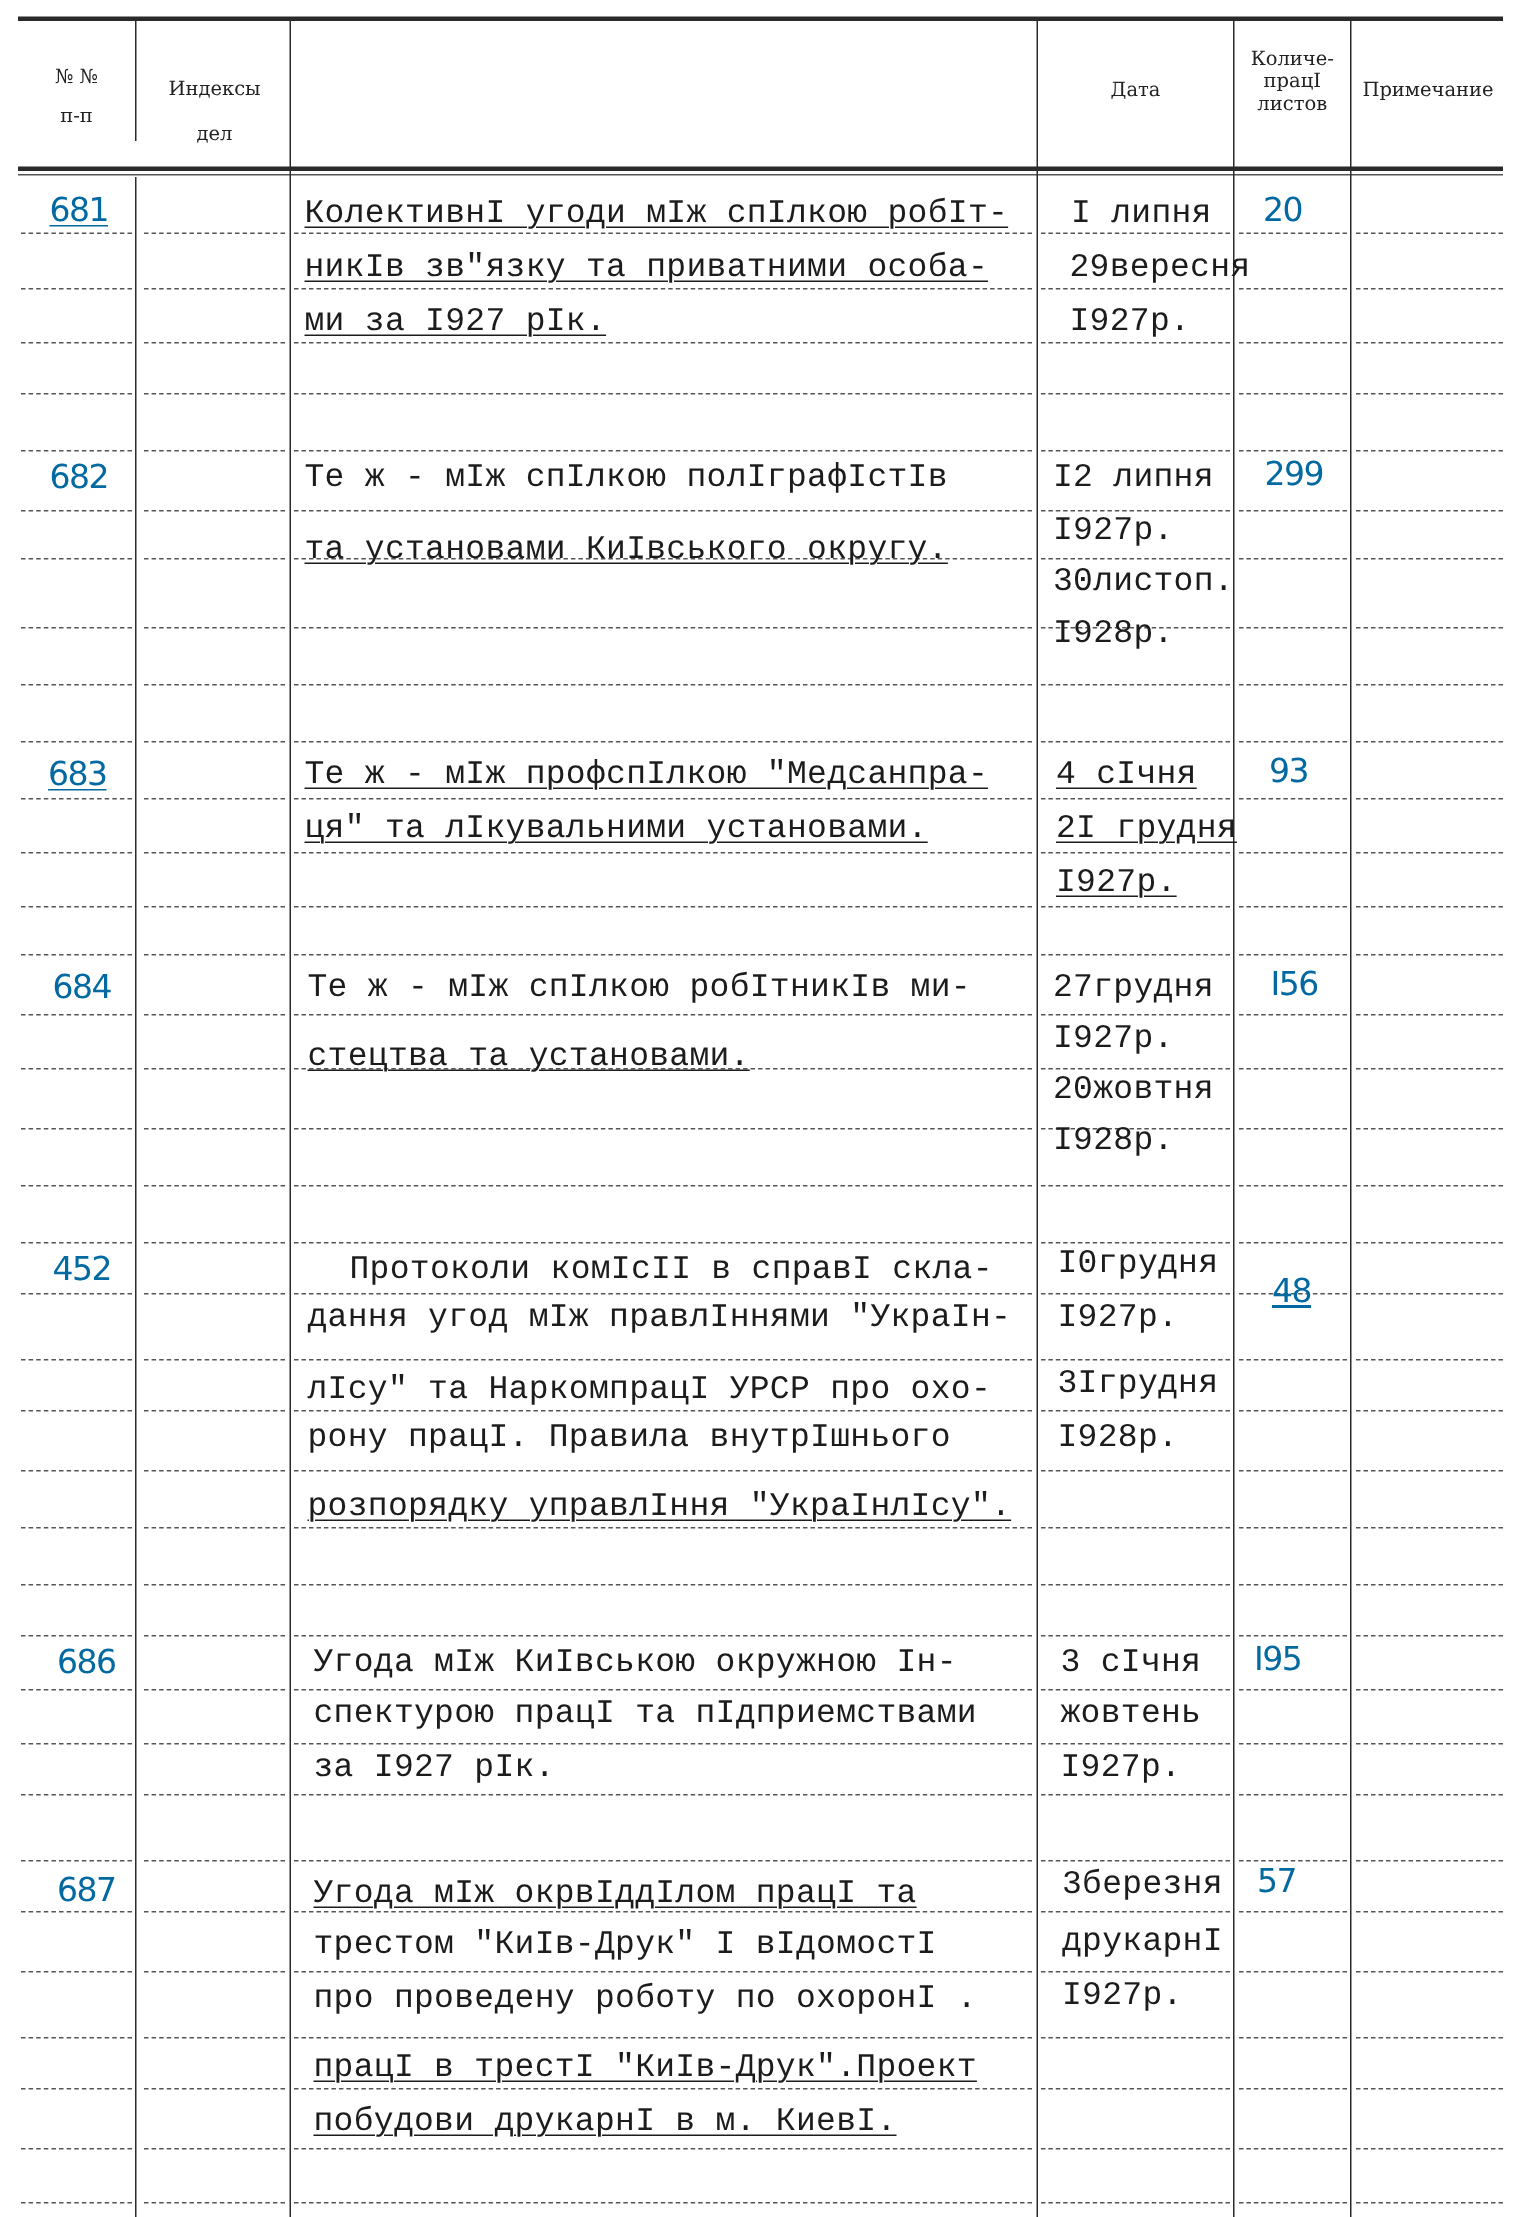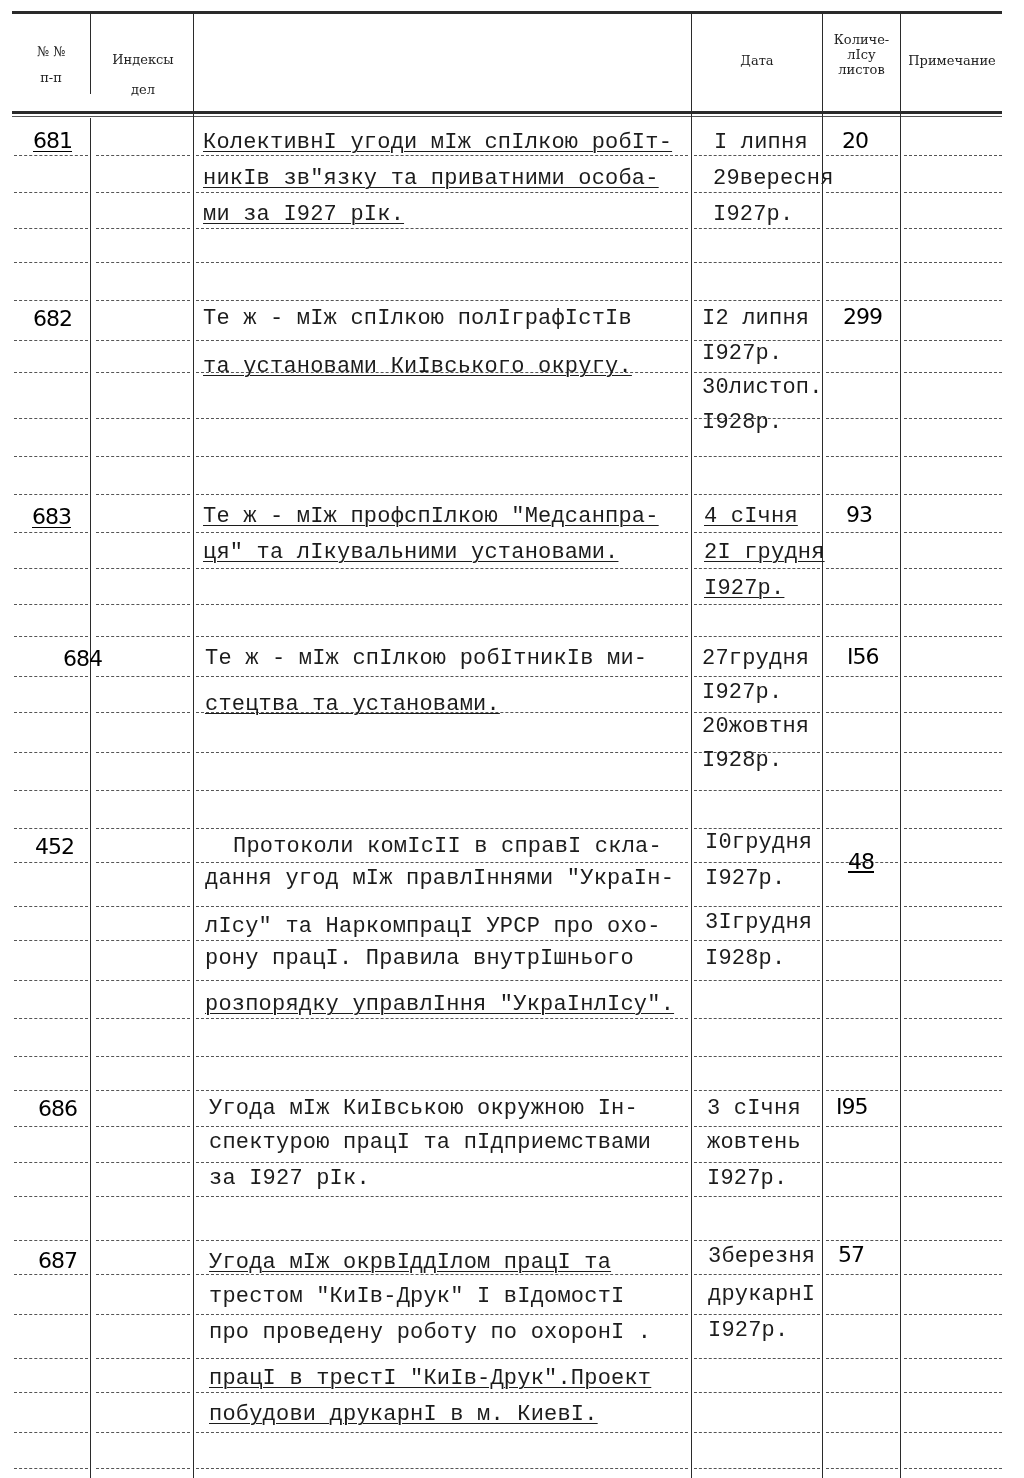--- a/index.html
+++ b/index.html
@@ -49,21 +49,21 @@
       font-family: "Liberation Mono", "DejaVu Sans Mono", monospace;
       font-size: 22px;
       color: #1c1c1c;
       white-space: nowrap;
       letter-spacing: 0.2px;
     }
     .num {
       position: absolute;
       font-family: "DejaVu Sans", sans-serif;
       font-size: 22px;
-      color: #000000;
+      color: #0369a1;
       letter-spacing: -1px;
     }
     .dash {
       position: absolute;
       height: 1px;
       border-top: 1px dashed #555;
     }
     .u { text-decoration: underline; text-decoration-thickness: 1px; text-underline-offset: 3px; }
   </style>
 </head>
@@ -86,21 +86,21 @@
     <div>№ №</div>
     <div style="margin-top:10px;">п-п</div>
   </div>
   <div class="hdr" style="left:94px; top:40px; width:98px;margin-top:12px;">
     <div>Индексы</div>
     <div style="margin-top:14px;">дел</div>
   </div>
   <div class="hdr" style="left:692px; top:53px; width:130px;">Дата</div>
   <div class="hdr" style="left:823px; top:33px; width:77px; line-height:1.15;">
     <div>Количе-</div>
-    <div>лІсу</div>
+    <div>працІ</div>
     <div>листов</div>
   </div>
   <div class="hdr" style="left:901px; top:53px; width:102px;">Примечание</div>
 
   <div id="rules">
       <div class="dash" style="left: 14px; width: 74px; top: 155px;"></div>
       <div class="dash" style="left: 96px; width: 94px; top: 155px;"></div>
       <div class="dash" style="left: 196px; width: 492px; top: 155px;"></div>
       <div class="dash" style="left: 694px; width: 126px; top: 155px;"></div>
       <div class="dash" style="left: 826px; width: 72px; top: 155px;"></div>
@@ -338,21 +338,21 @@
     <div class="num" style="left:843px; top:304px;">299</div>
 
     <div class="num u" style="left:32px; top:504px;">683</div>
     <div class="typed u" style="left:203px; top:504px;">Те ж - мІж профспІлкою "Медсанпра-</div>
     <div class="typed u" style="left:203px; top:540px;">ця" та лІкувальними установами.</div>
     <div class="typed u" style="left:704px; top:504px;">4 сІчня</div>
     <div class="typed u" style="left:704px; top:540px;">2І грудня</div>
     <div class="typed u" style="left:704px; top:576px;">І927р.</div>
     <div class="num" style="left:846px; top:502px;">93</div>
 
-    <div class="num" style="left:35px; top:646px;margin-left:28px;">684</div>
+    <div class="num" style="left:35px; top:646px;">684</div>
     <div class="typed" style="left:205px; top:646px;">Те ж - мІж спІлкою робІтникІв ми-</div>
     <div class="typed u" style="left:205px; top:692px;">стецтва та установами.</div>
     <div class="typed" style="left:702px; top:646px;">27грудня</div>
     <div class="typed" style="left:702px; top:680px;">І927р.</div>
     <div class="typed" style="left:702px; top:714px;">20жовтня</div>
     <div class="typed" style="left:702px; top:748px;">І928р.</div>
     <div class="num" style="left:847px; top:644px;">І56</div>
 
     <div class="num" style="left:35px; top:834px;">452</div>
     <div class="typed" style="left:194px; top:834px;margin-left:39px;">Протоколи комІсІІ в справІ скла-</div>

